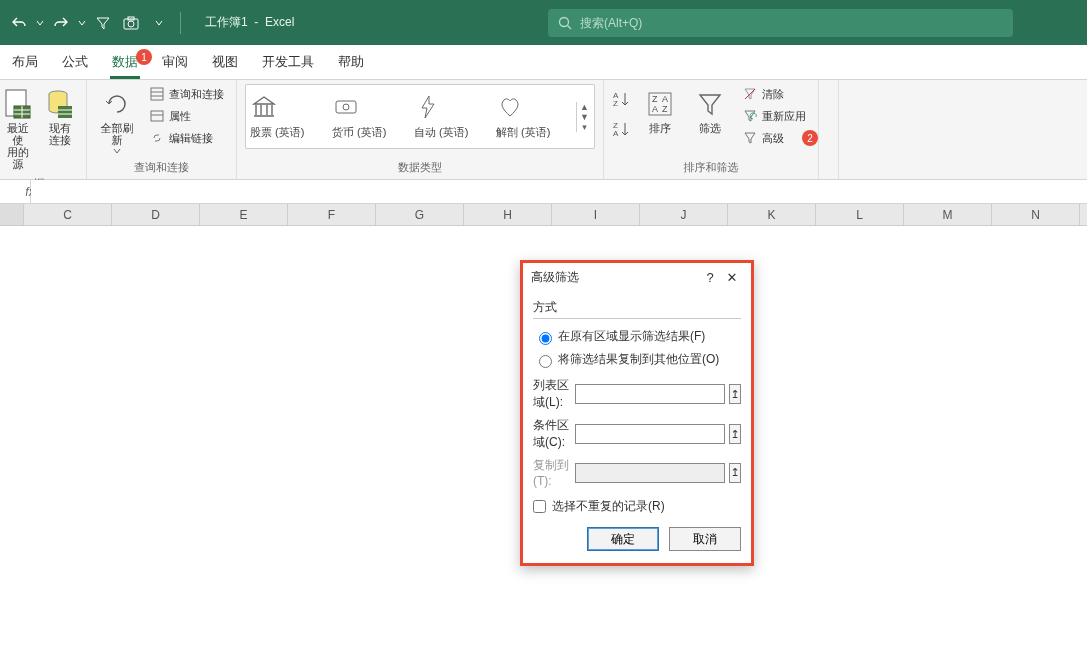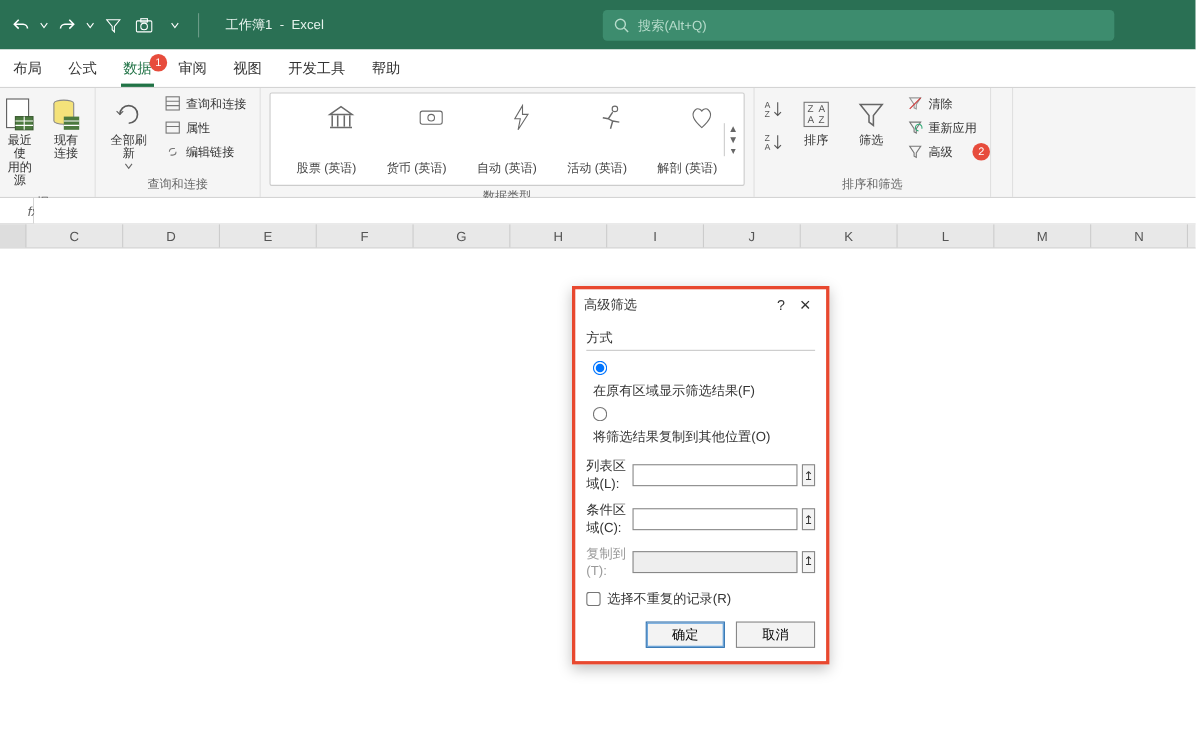--- a/index.html
+++ b/index.html
@@ -25,21 +25,21 @@
 .ribbon-group { border-right: 1px solid #e0e0e0; display: flex; flex-direction: column; align-items: center; padding: 4px 8px 0; }
 .ribbon-group-content { flex: 1; display: flex; align-items: flex-start; gap: 6px; }
 .ribbon-group-label { font-size: 11px; color: #666; padding: 2px 0 4px; }
 .big-btn { width: 44px; display: flex; flex-direction: column; align-items: center; gap: 2px; cursor: pointer; padding: 4px 2px; border-radius: 3px; }
 .big-btn .icon { width: 32px; height: 32px; display: flex; align-items: center; justify-content: center; }
 .big-btn .lbl { font-size: 11px; text-align: center; line-height: 1.1; }
 .small-btn-stack { display: flex; flex-direction: column; gap: 2px; }
 .small-btn { display: flex; align-items: center; gap: 4px; padding: 2px 4px; cursor: pointer; border-radius: 2px; font-size: 11px; }
 .small-btn .sicon { width: 16px; height: 16px; display: inline-flex; align-items: center; justify-content: center; }
 .datatype-gallery { border: 1px solid #ccc; background: #fff; display: flex; align-items: center; padding: 2px; gap: 4px; border-radius: 2px; position: relative; }
-.dt-item { display: flex; flex-direction: column; align-items: flex-end; width: 78px; padding: 6px 2px; cursor: pointer; border-radius: 2px; gap: 20px; }
+.dt-item { display: flex; flex-direction: column; align-items: flex-start; width: 78px; padding: 6px 2px; cursor: pointer; border-radius: 2px; }
 .dt-item .icon { width: 28px; height: 28px; display:flex; align-items:center; justify-content:center; }
 .dt-item .lbl { font-size: 11px; color: #444; margin-top: 4px; }
 .gallery-spin { width: 16px; border-left: 1px solid #ccc; display: flex; flex-direction: column; }
 .gallery-spin div { flex: 1; display:flex; align-items:center; justify-content:center; cursor:pointer; font-size: 9px; color:#666; }
 
 .sort-stack { display: flex; flex-direction: column; justify-content: space-around; height: 60px; width: 20px; }
 .sort-small { width:18px; height:22px; display:flex; align-items:center; justify-content:center; cursor:pointer; }
 
 .formula-bar { height: 24px; border-bottom: 1px solid #d4d4d4; display: flex; align-items: center; background: #fff; }
 .fx-label { width: 24px; text-align: center; font-style: italic; color: #666; border-right: 1px solid #d4d4d4; height: 100%; display:flex; align-items:center; justify-content:center; font-size: 12px; padding-left: 30px; }
@@ -50,21 +50,21 @@
 .col-h { width: 88px; border-right: 1px solid #ccc; display: flex; align-items: center; justify-content: center; font-size: 12px; color: #555; }
 
 .grid-area { position: absolute; left:0; right:0; top: 226px; bottom:0; background:#fff; }
 
 .dialog-overlay { position: absolute; left: 520px; top: 260px; width: 234px; border: 3px solid #e8482f; background:#fff; box-shadow: 0 4px 12px rgba(0,0,0,0.25); }
 .dlg-titlebar { height: 28px; display: flex; align-items: center; padding: 0 8px; font-size: 12px; }
 .dlg-titlebar .t { flex:1; }
 .dlg-titlebar .hbtn, .dlg-titlebar .xbtn { width: 22px; text-align: center; cursor: pointer; font-size: 13px; }
 .dlg-body { padding: 8px 10px 12px; }
 .dlg-section-label { font-size: 12px; margin-bottom: 6px; border-bottom: 1px solid #c9c9c9; padding-bottom: 2px;}
-.radio-row { display: flex; align-items: flex-start; gap: 6px; padding: 3px 6px; font-size: 12px; flex-direction: column; }
+.radio-row { display: flex; align-items: flex-end; gap: 6px; padding: 3px 6px; font-size: 12px; }
 .field-row { display: flex; align-items: center; gap: 4px; margin: 6px 0; font-size: 12px; }
 .field-row label { width: 70px; }
 .field-row.disabled label { color: #999; }
 .range-input { flex:1; height: 20px; border: 1px solid #888; font-size: 11px; padding: 0 3px; background:#fff; }
 .field-row.disabled .range-input { background: #eee; color:#999; }
 .collapse-btn { width: 20px; height: 20px; border: 1px solid #888; background: #f4f4f4; display:flex; align-items:center; justify-content:center; cursor:pointer; font-size: 11px; }
 .check-row { display:flex; align-items:center; gap:6px; margin: 10px 0 12px; font-size:12px;}
 .dlg-buttons { display:flex; justify-content:flex-end; gap:10px; }
 .dlg-btn { width: 72px; height: 24px; border: 1px solid #888; background: #f3f3f3; cursor: pointer; font-size: 12px; font-family: Liberation Serif, serif; }
 .dlg-btn.primary { border: 1px solid #2a6fb0; box-shadow: inset 0 0 0 1px #5c9edb; }
@@ -244,29 +244,20 @@
             </span>
           <span class="lbl">货币 (英语)</span>
         </div>
         <div class="dt-item">
           <span class="icon">
               <svg width="22" height="26" viewBox="0 0 22 26">
                 <path d="M12 2 L5 14 H10 L8 24 L17 10 H12 Z" stroke="#6a6a6a" fill="none"></path>
               </svg>
             </span>
           <span class="lbl">自动 (英语)</span>
-        </div>
-        <div class="dt-item">
-          <span class="icon">
-              <svg width="26" height="26" viewBox="0 0 26 26">
-                <circle cx="16" cy="5" r="2.5" stroke="#6a6a6a" fill="none"></circle>
-                <path d="M14 8 L10 14 L14 16 L12 23 M10 14 L5 13 M14 16 L20 17" stroke="#6a6a6a" fill="none" stroke-width="1.3"></path>
-              </svg>
-            </span>
-          <span class="lbl">活动 (英语)</span>
         </div>
         <div class="dt-item">
           <span class="icon">
               <svg width="26" height="26" viewBox="0 0 26 26">
                 <path d="M13 22 C5 15 3 10 7 6 C10 3 13 7 13 7 C13 7 16 3 19 6 C23 10 21 15 13 22 Z" stroke="#6a6a6a" fill="none"></path>
               </svg>
             </span>
           <span class="lbl">解剖 (英语)</span>
         </div>
         <div class="gallery-spin">

